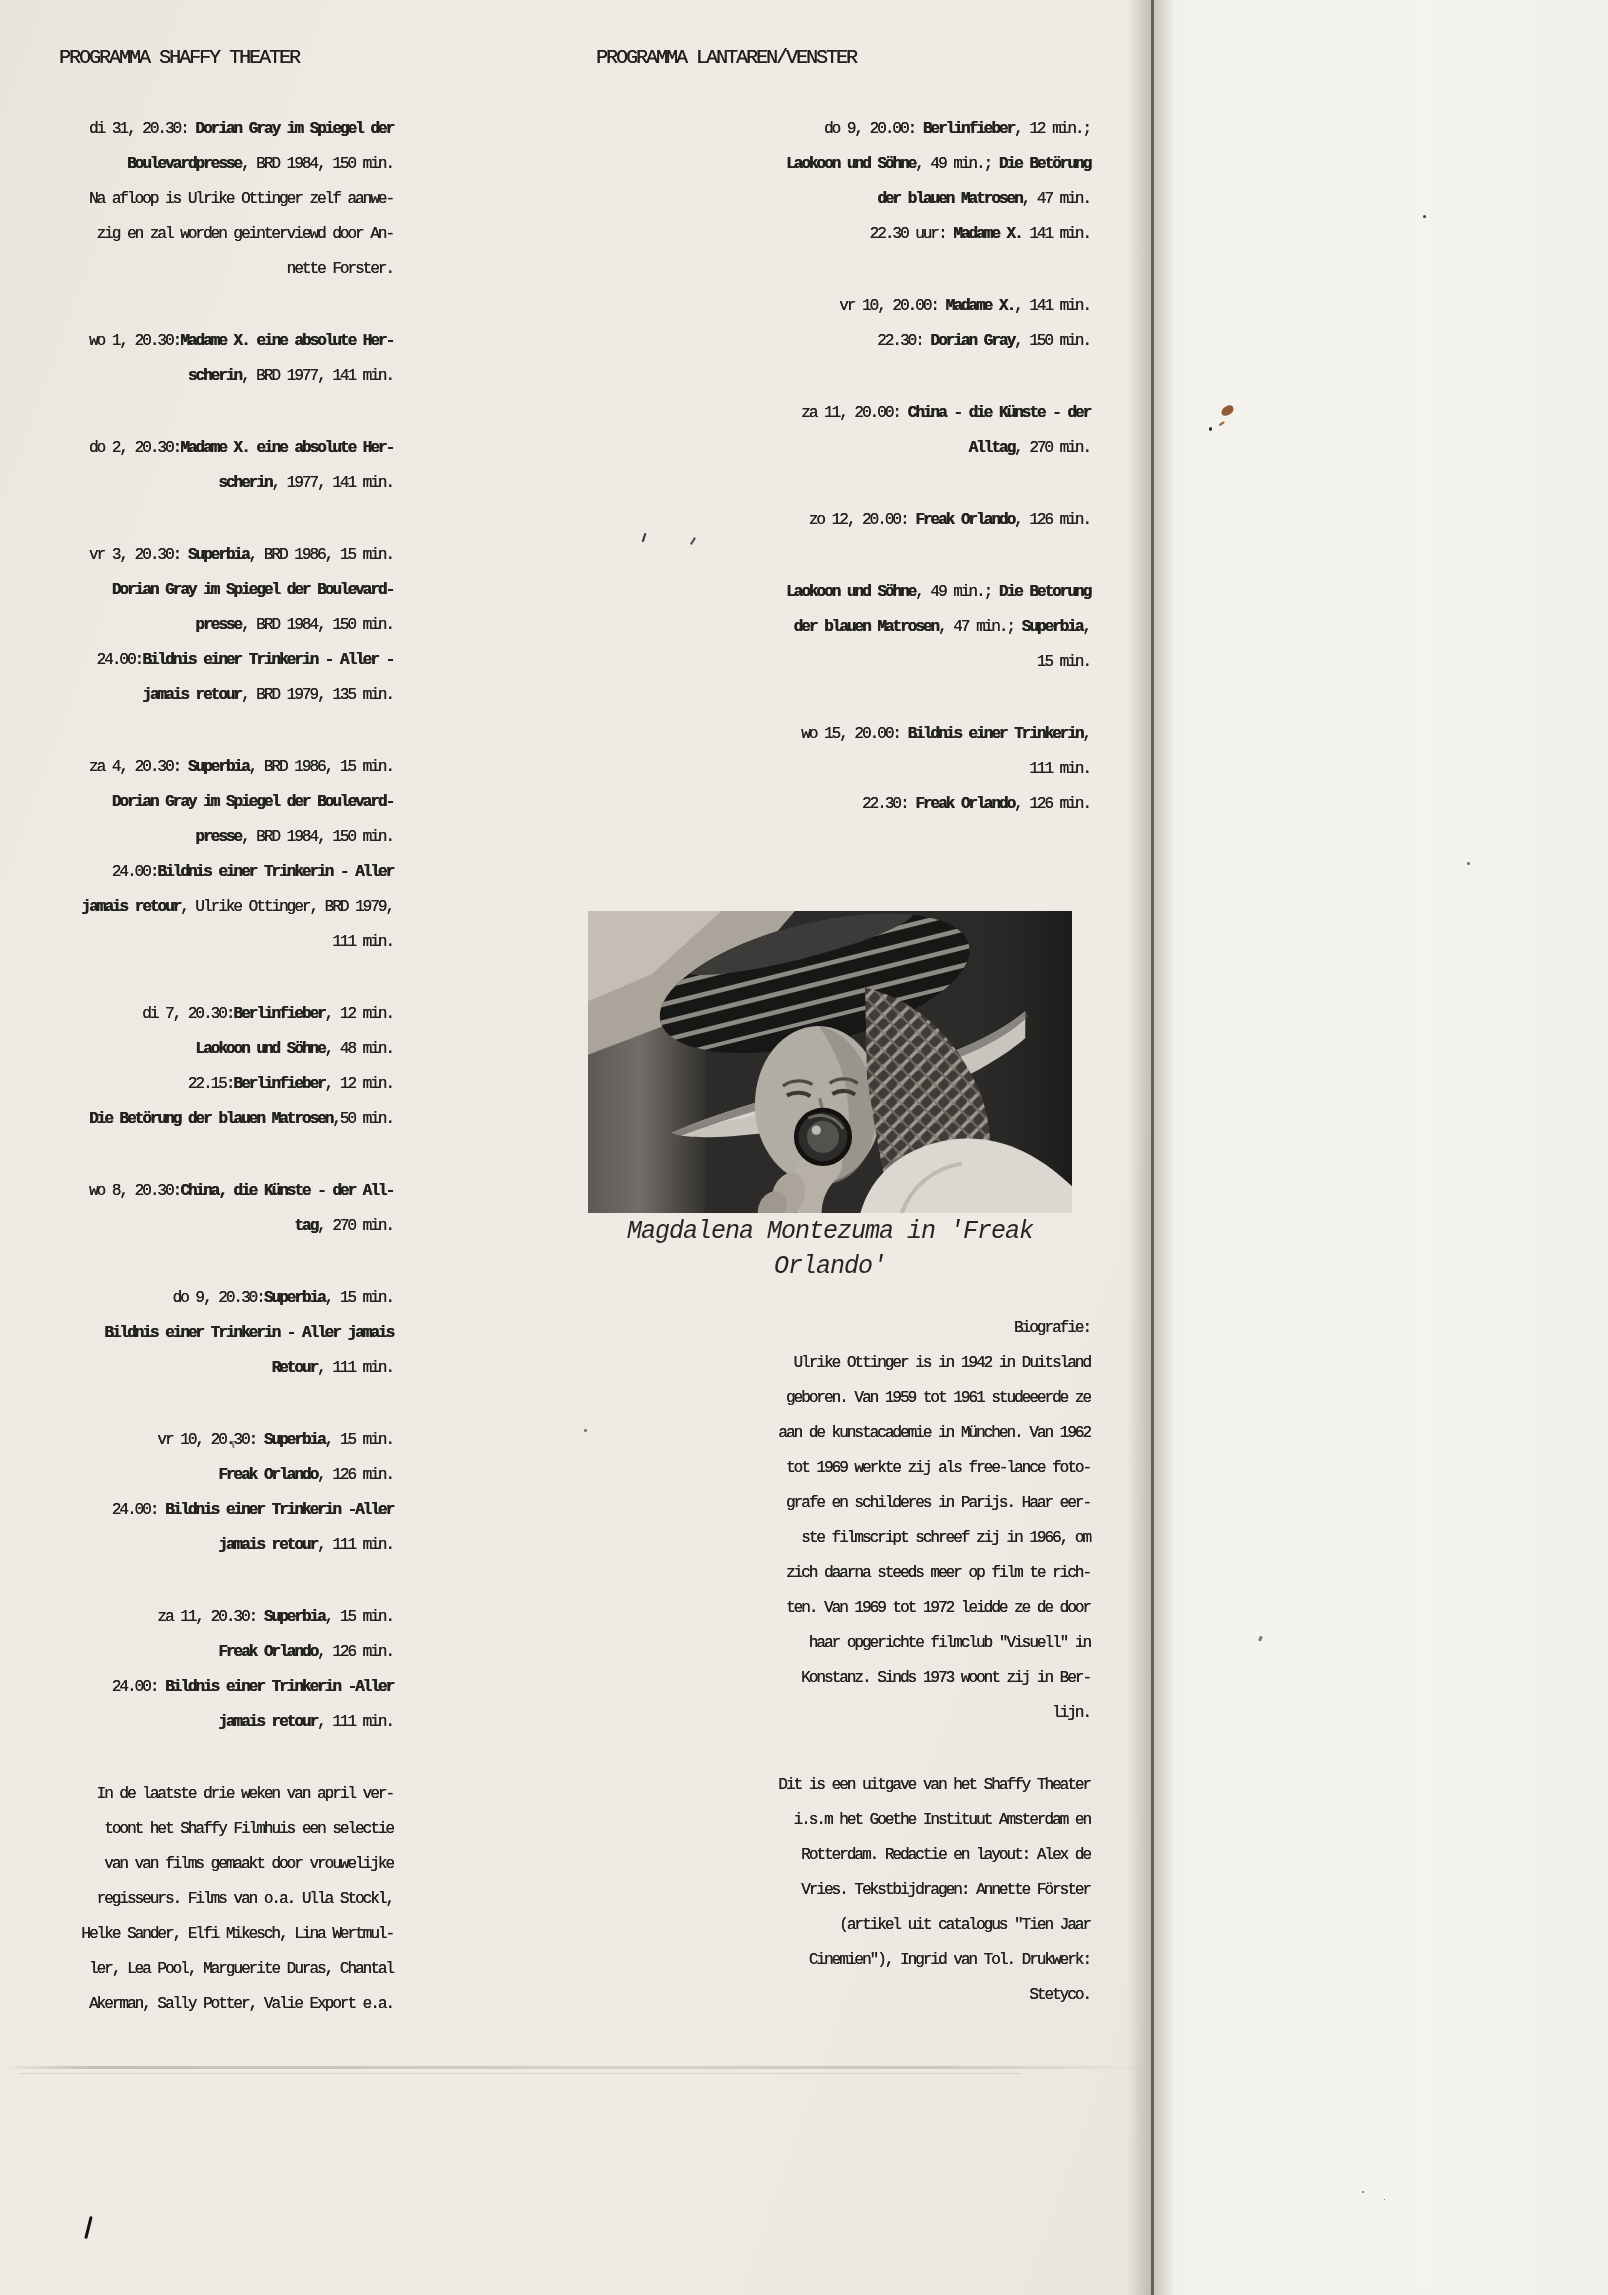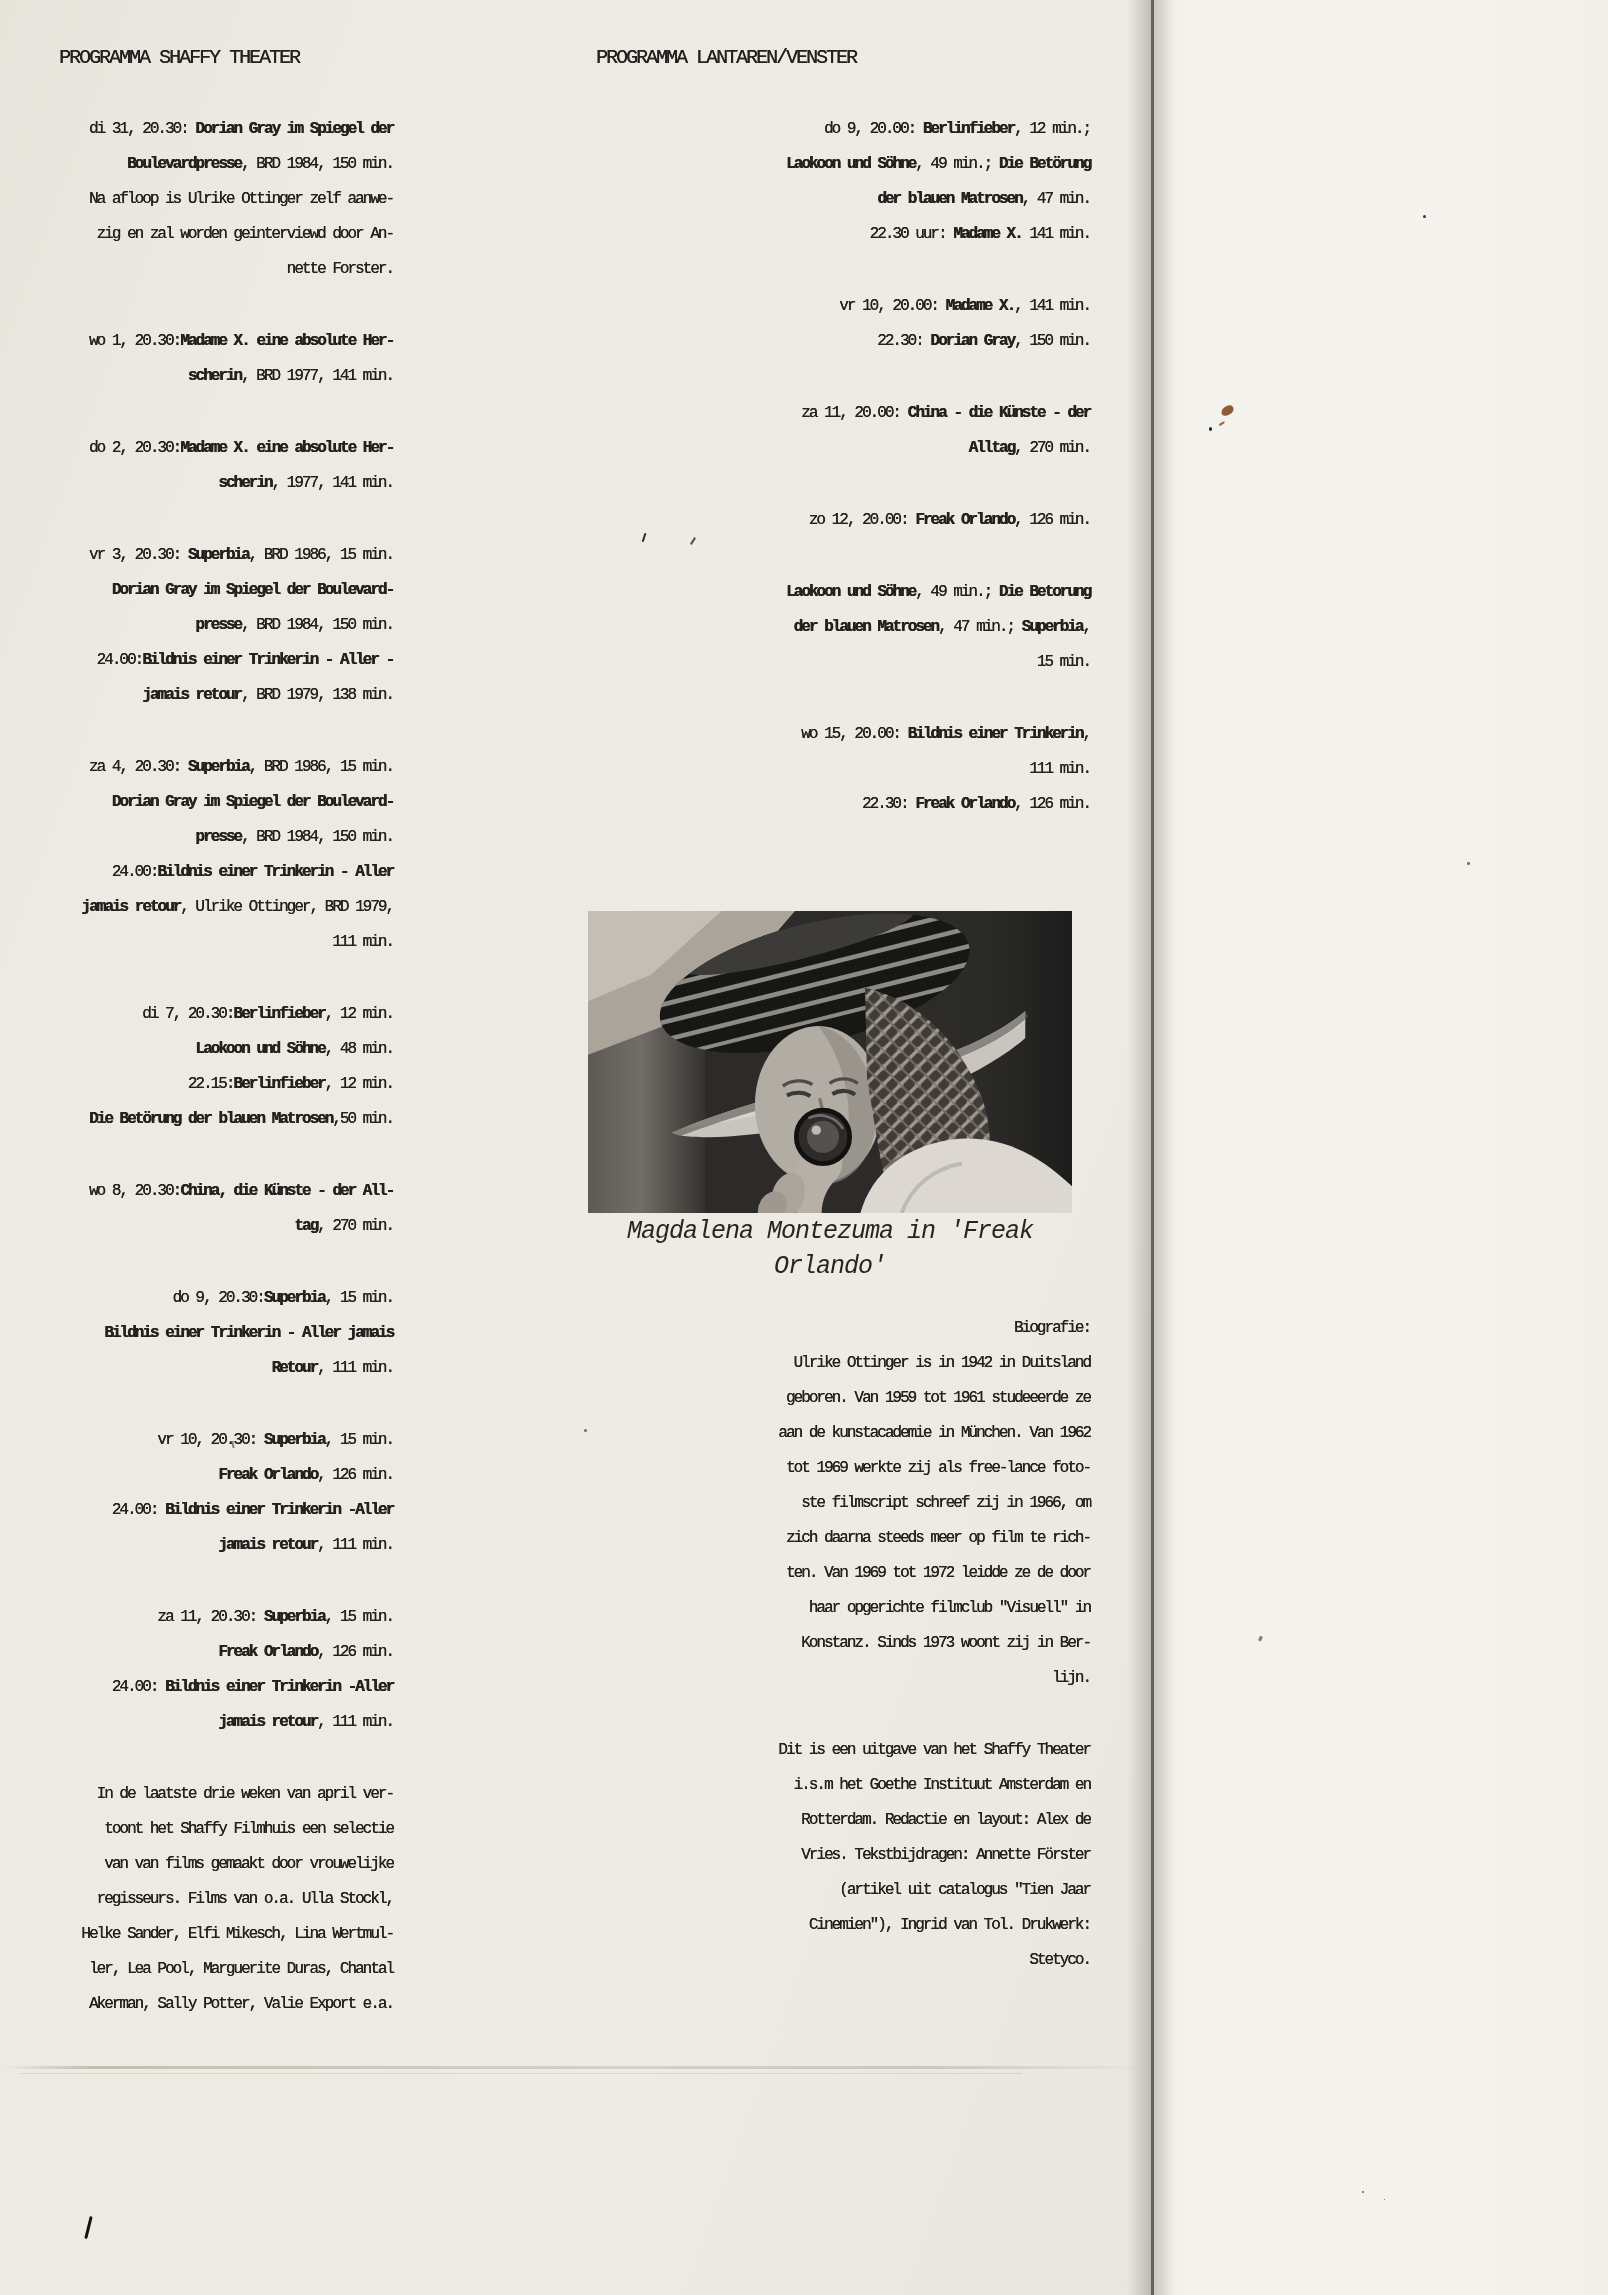--- a/index.html
+++ b/index.html
@@ -98,21 +98,21 @@
           </div>
           <div class="block">
             <div class="tline"><span>do 2, 20.30:</span><span class="bold">Madame X. eine absolute Her-</span></div>
             <div class="tline"><span class="bold">scherin</span><span>, 1977, 141 min.</span></div>
           </div>
           <div class="block">
             <div class="tline"><span>vr 3, 20.30: </span><span class="bold">Superbia</span><span>, BRD 1986, 15 min.</span></div>
             <div class="tline"><span class="bold">Dorian Gray im Spiegel der Boulevard-</span></div>
             <div class="tline"><span class="bold">presse</span><span>, BRD 1984, 150 min.</span></div>
             <div class="tline"><span>24.00:</span><span class="bold">Bildnis einer Trinkerin - Aller -</span></div>
-            <div class="tline"><span class="bold">jamais retour</span><span>, BRD 1979, 138 min.</span></div>
+            <div class="tline"><span class="bold">jamais retour</span><span>, BRD 1979, 135 min.</span></div>
           </div>
           <div class="block">
             <div class="tline"><span>za 4, 20.30: </span><span class="bold">Superbia</span><span>, BRD 1986, 15 min.</span></div>
             <div class="tline"><span class="bold">Dorian Gray im Spiegel der Boulevard-</span></div>
             <div class="tline"><span class="bold">presse</span><span>, BRD 1984, 150 min.</span></div>
             <div class="tline"><span>24.00:</span><span class="bold">Bildnis einer Trinkerin - Aller</span></div>
             <div class="tline"><span class="bold">jamais retour</span><span>, Ulrike Ottinger, BRD 1979,</span></div>
             <div class="tline"><span>111 min.</span></div>
           </div>
           <div class="block">
@@ -270,20 +270,21 @@
     <div class="caption">Magdalena Montezuma in 'Freak Orlando'</div>
 
     <div class="col col-right-bottom">
       <div class="blocks">
           <div class="block">
             <div class="tline"><span>Biografie:</span></div>
             <div class="tline"><span>Ulrike Ottinger is in 1942 in Duitsland</span></div>
             <div class="tline"><span>geboren. Van 1959 tot 1961 studeeerde ze</span></div>
             <div class="tline"><span>aan de kunstacademie in München. Van 1962</span></div>
             <div class="tline"><span>tot 1969 werkte zij als free-lance foto-</span></div>
+            <div class="tline"><span>grafe en schilderes in Parijs. Haar eer-</span></div>
             <div class="tline"><span>ste filmscript schreef zij in 1966, om</span></div>
             <div class="tline"><span>zich daarna steeds meer op film te rich-</span></div>
             <div class="tline"><span>ten. Van 1969 tot 1972 leidde ze de door</span></div>
             <div class="tline"><span>haar opgerichte filmclub "Visuell" in</span></div>
             <div class="tline"><span>Konstanz. Sinds 1973 woont zij in Ber-</span></div>
             <div class="tline"><span>lijn.</span></div>
           </div>
           <div class="block">
             <div class="tline"><span>Dit is een uitgave van het Shaffy Theater</span></div>
             <div class="tline"><span>i.s.m het Goethe Instituut Amsterdam en</span></div>

